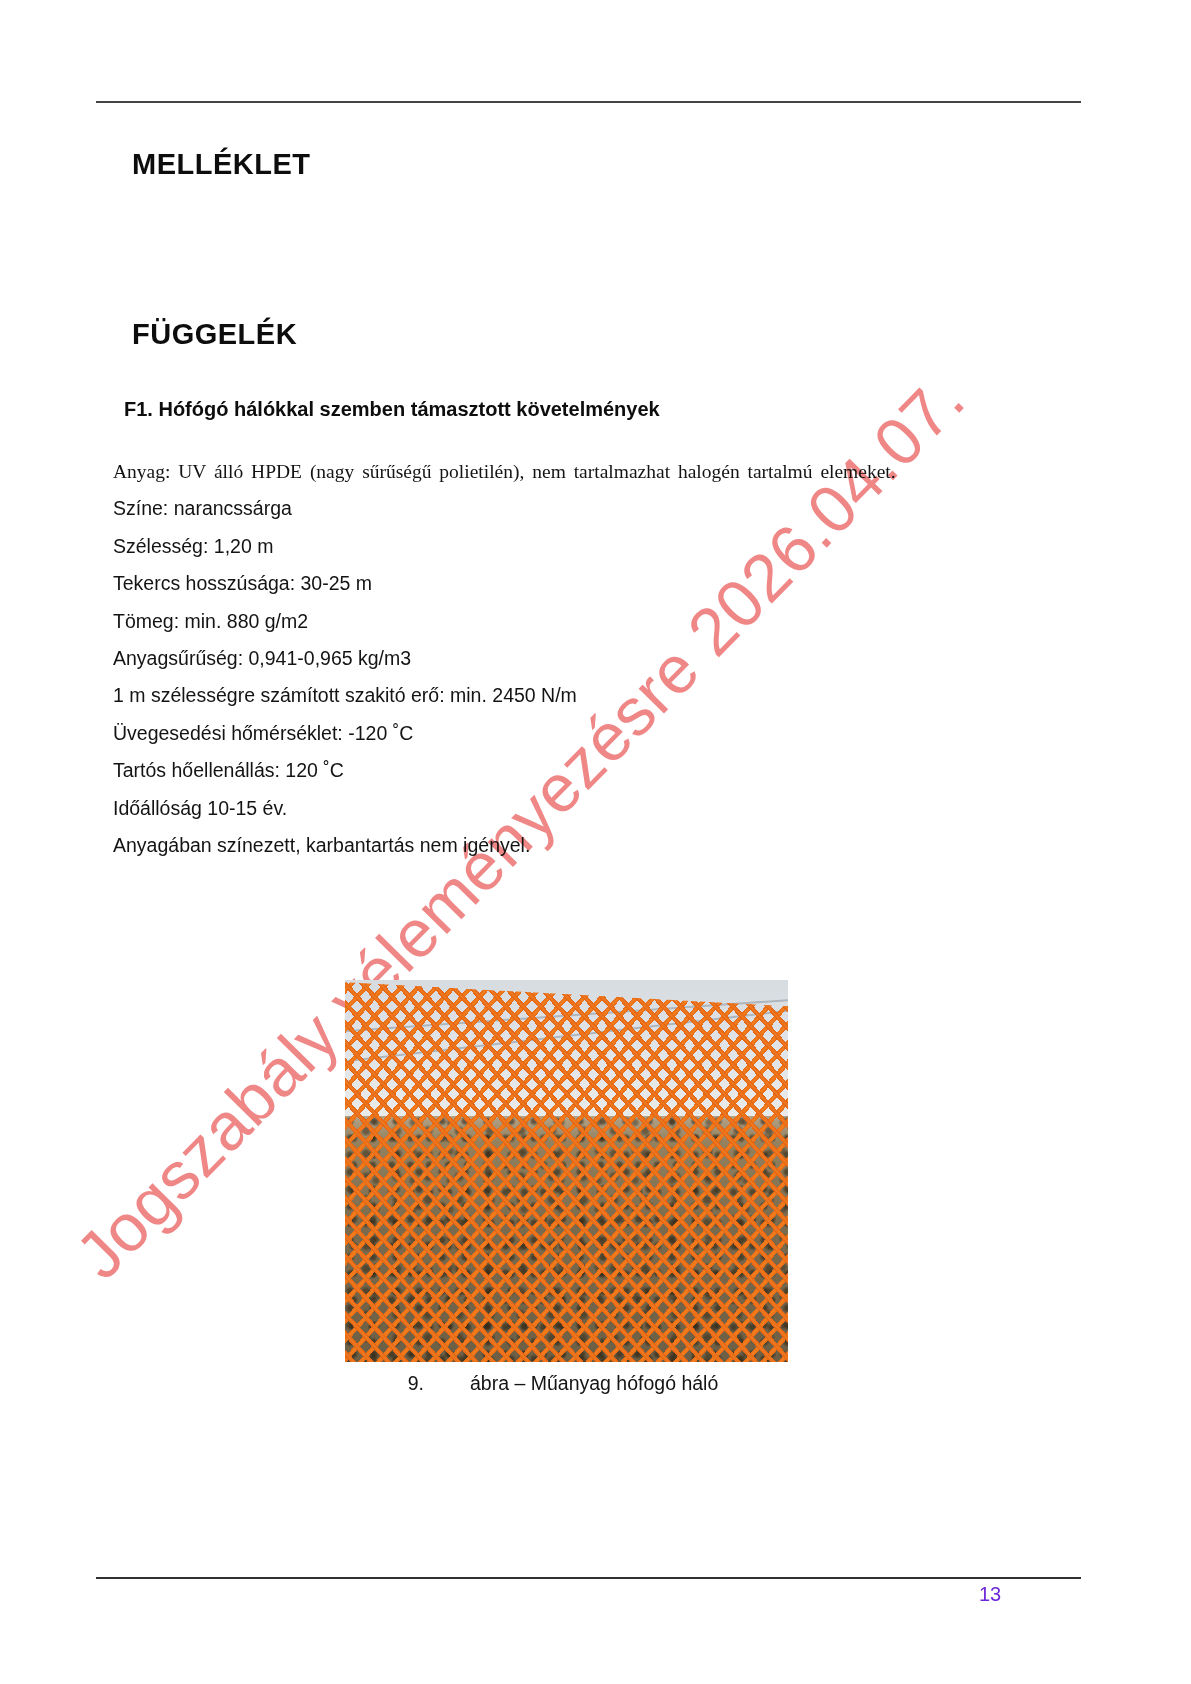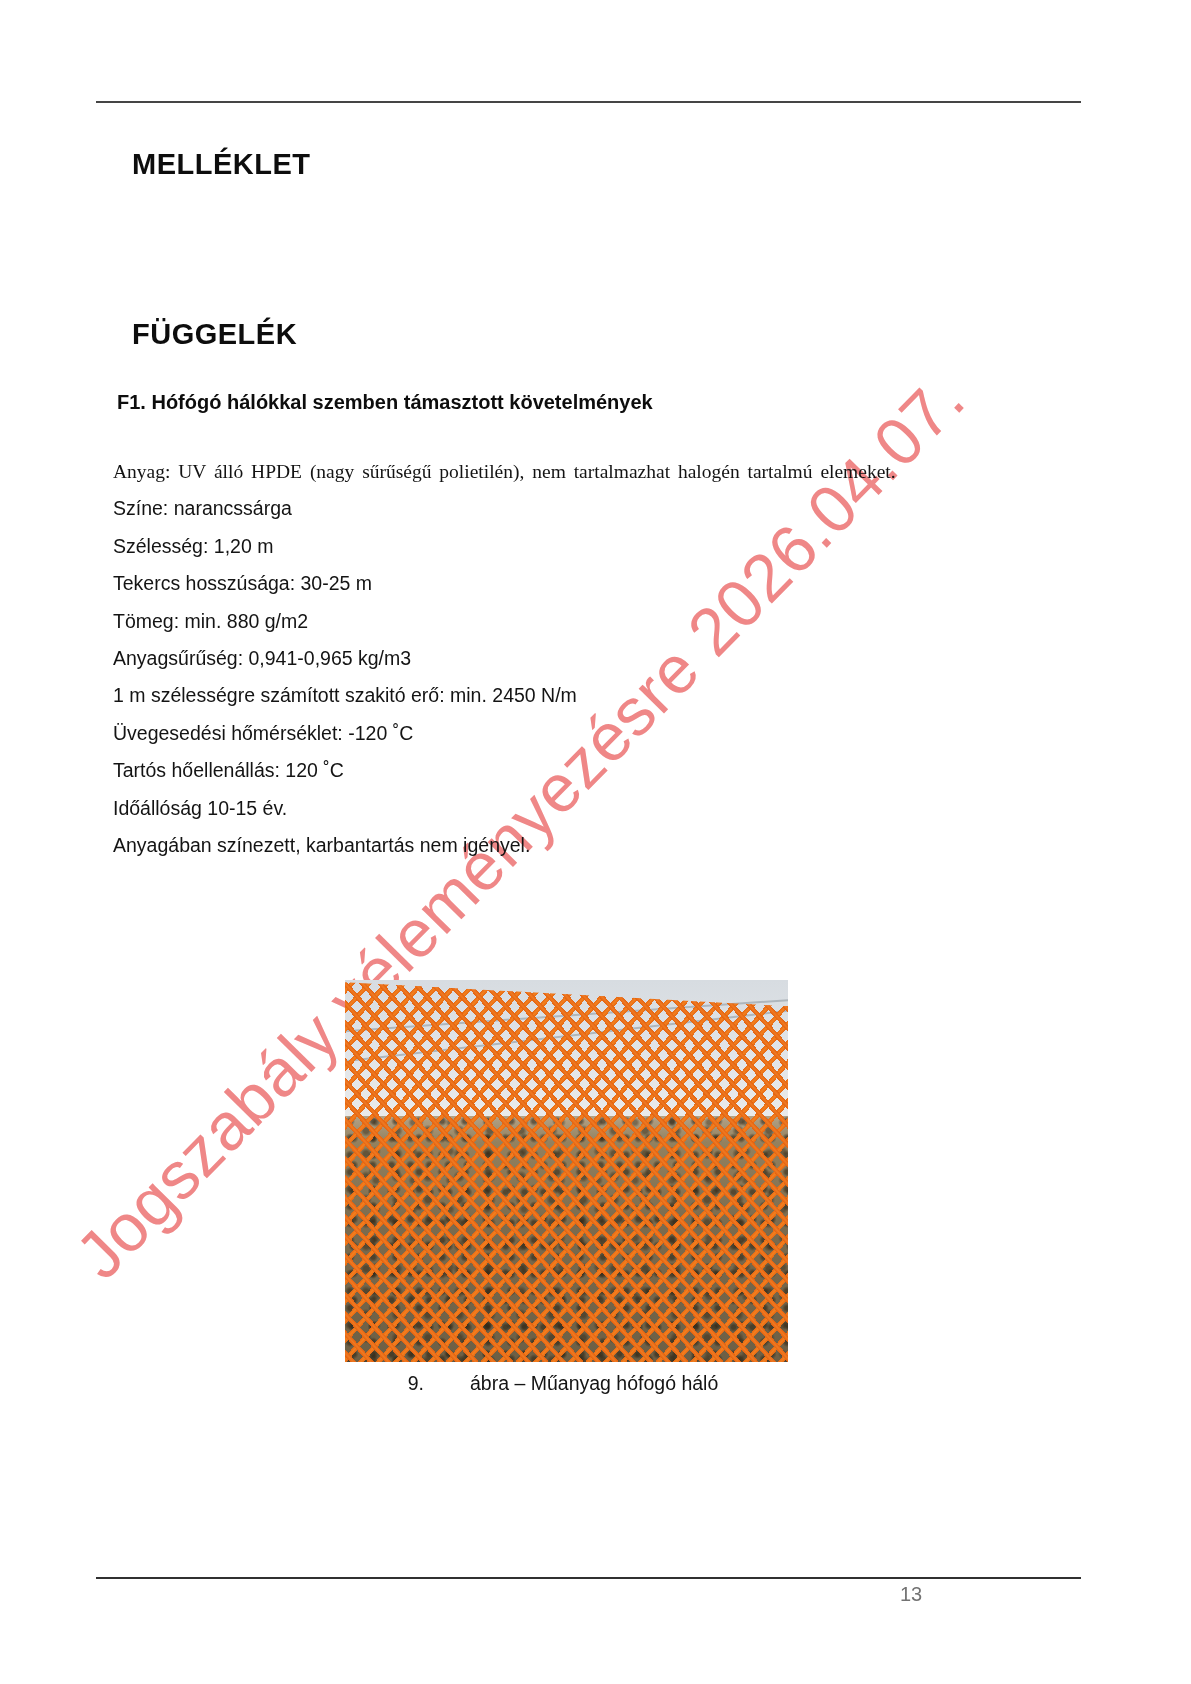--- a/index.html
+++ b/index.html
@@ -33,21 +33,21 @@
   .h-big{
     position:absolute;left:128px;
     font-size:29px;font-weight:bold;color:#0d0d0d;
     letter-spacing:0.5px;line-height:1;z-index:2;margin:4px;
   }
   .h-melleklet{top:146px;}
   .h-fuggelek{top:316px;}
   .h-f1{
     position:absolute;left:113px;top:388px;
     font-size:20px;font-weight:bold;color:#0d0d0d;
-    line-height:1;z-index:2;margin:4px;
+    line-height:1;z-index:2;margin:11px;
   }
   
   .bodytext{
     position:absolute;left:113px;top:453px;width:900px;z-index:2;
   }
   .bodytext p{
     margin:0;font-size:19.5px;line-height:37.4px;color:#141414;
   }
   .bodytext p.l1{word-spacing:3px;font-family:Liberation Serif, serif;}
   
@@ -85,21 +85,21 @@
   }
   
   .caption{
     position:absolute;left:113px;top:1372px;width:900px;z-index:2;
     display:flex;justify-content:center;gap:46px;
     font-size:19.5px;color:#141414;
   }
   
   .page-number{
     position:absolute;left:900px;top:1583px;width:180px;z-index:2;
-    text-align:left;font-size:20px;color:#737373;
+    text-align:center;font-size:20px;color:#6d28d9;
   }
 </style>
 </head>
 <body>
 
 <div class="page">
 
   <div class="watermark">Jogszabály véleményezésre 2026.04.07.</div>
 
   <div class="rule rule-top"></div>

